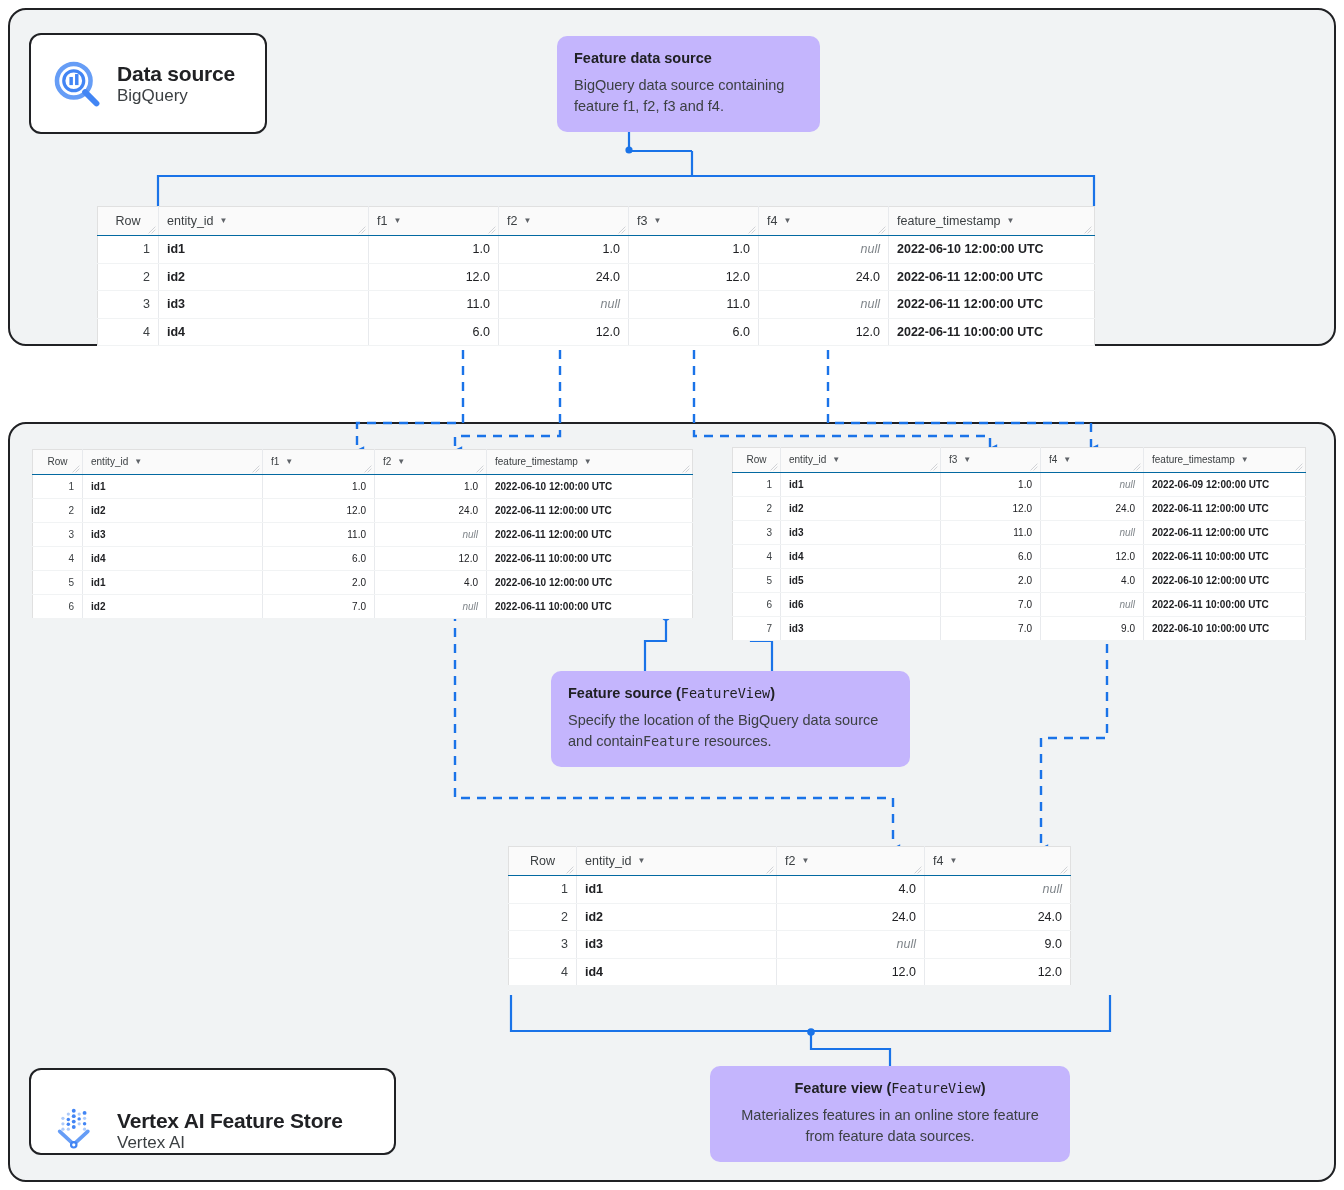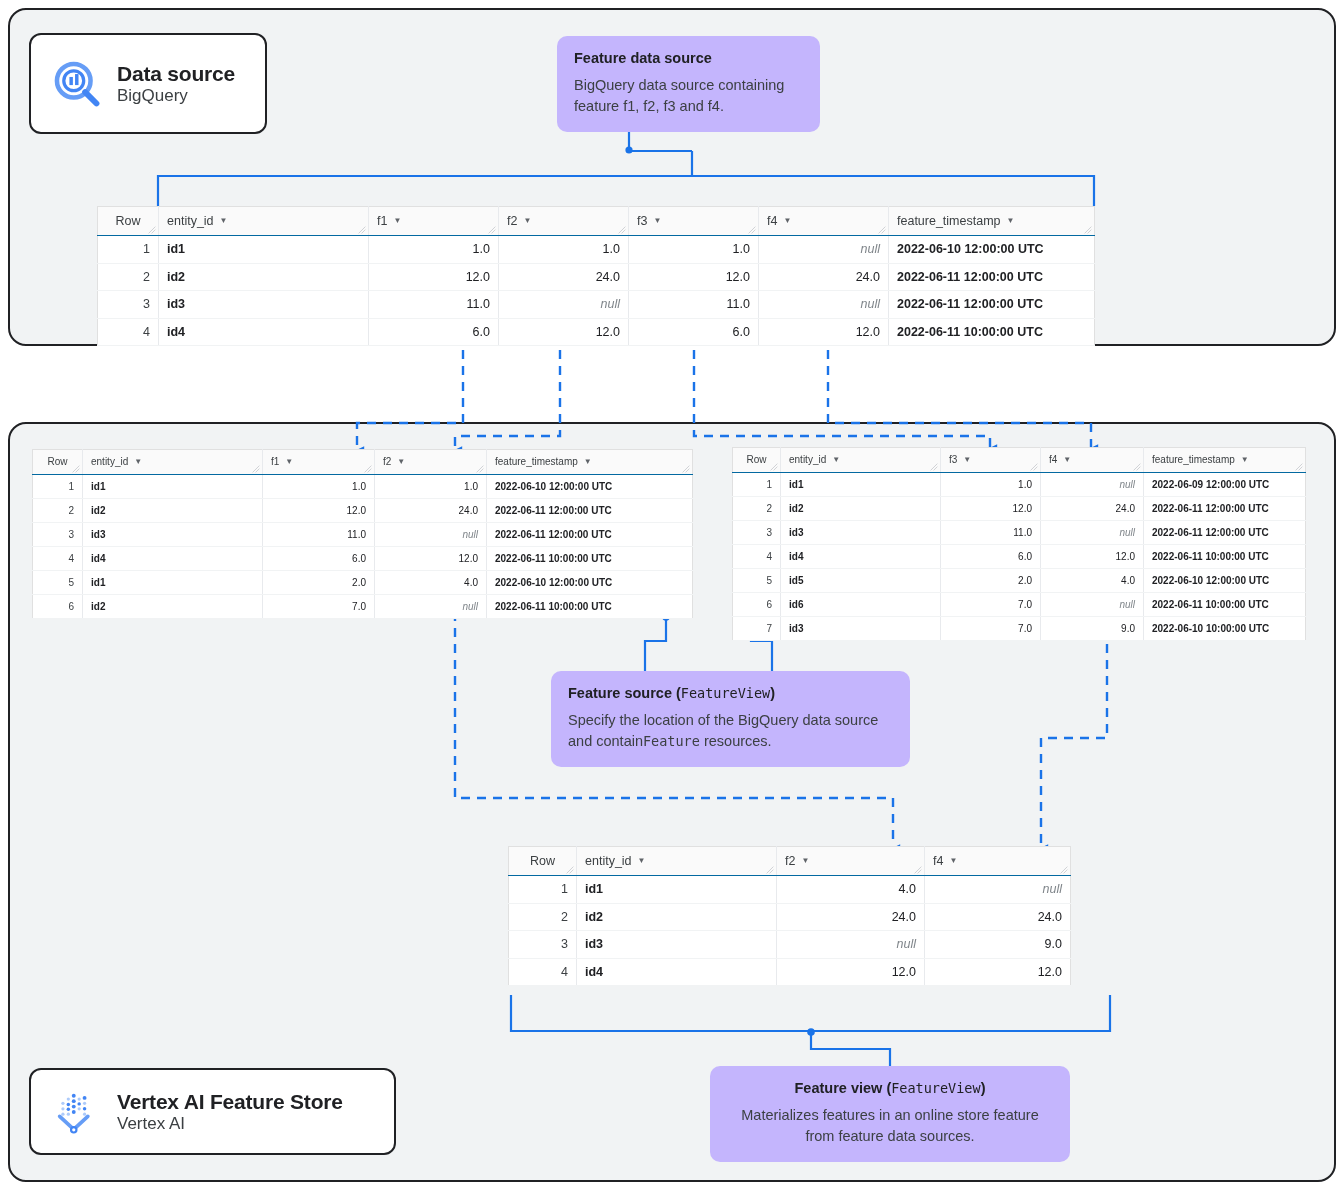--- a/index.html
+++ b/index.html
@@ -26,21 +26,21 @@
   
   .chip {
     position:absolute;
     background:#ffffff;
     border:2px solid #202124;
     border-radius:12px;
     display:flex; align-items:center; gap:14px;
     padding:0 20px;
   }
   #chip-bigquery { left:29px; top:33px; width:238px; height:101px; }
-  #chip-vertex   { left:29px; top:1068px; width:367px; height:87px; }
+  #chip-vertex   { left:29px; top:1068px; width:367px; height:87px;align-items:flex-end; }
   .chip-text { display:flex; flex-direction:column; line-height:1.15; }
   .chip-title { font-size:21px; font-weight:bold; color:#202124; letter-spacing:-.2px; }
   .chip-sub   { font-size:17px; color:#3c4043; }
   .chip-icon { flex:0 0 auto; display:flex; align-items:center; justify-content:center; }
 
   
   .callout {
     position:absolute;
     background:#c4b5fd;
     border-radius:10px;

